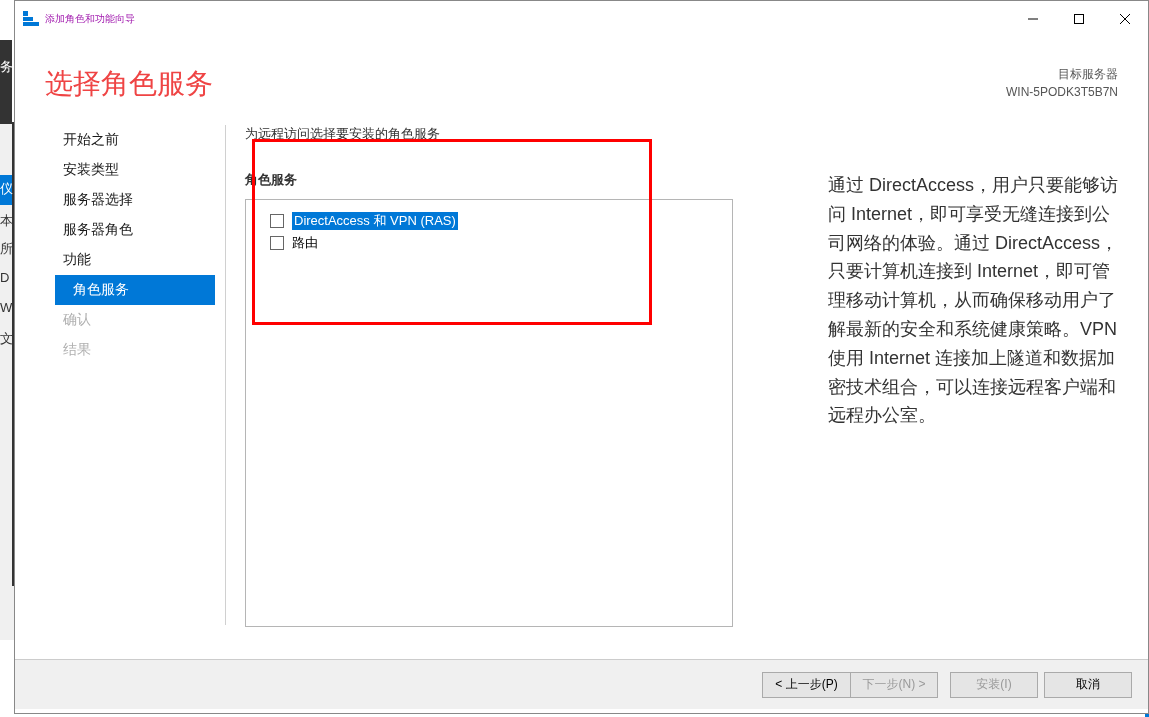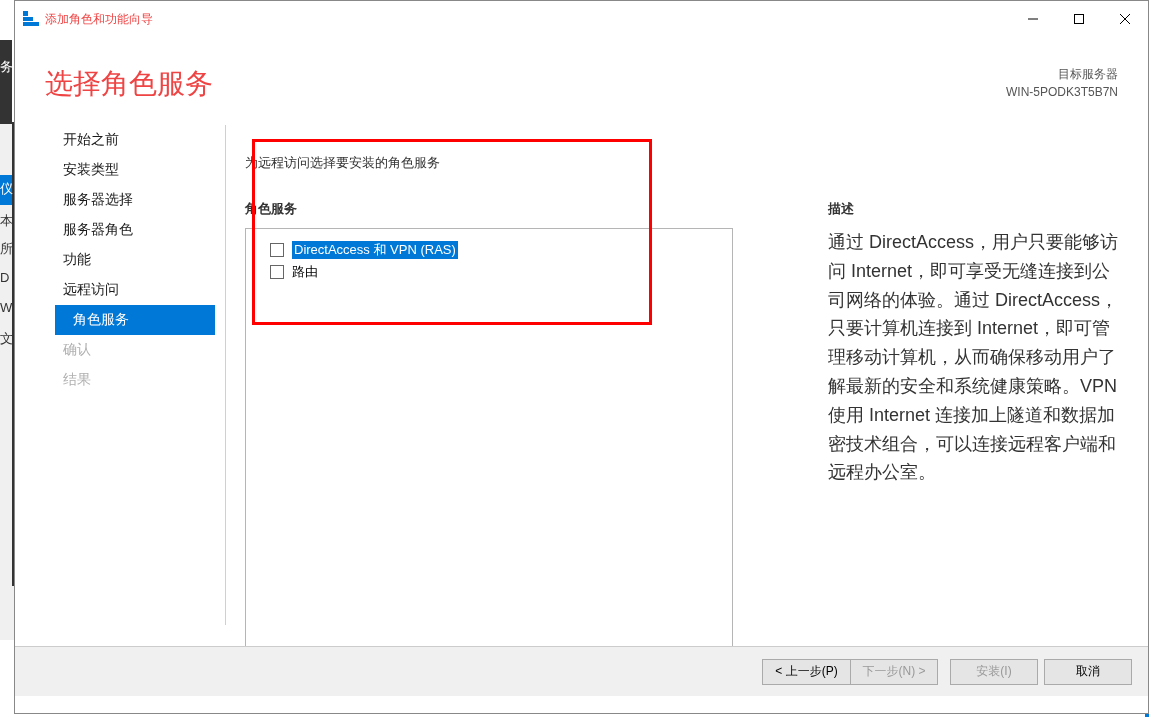--- a/index.html
+++ b/index.html
@@ -15,55 +15,55 @@
     .right-bar { position: absolute; right: 0; top: 0; width: 4px; height: 717px; background: #0078d7; }
 
     .window { position: absolute; left: 14px; top: 0; width: 1135px; height: 714px; background: #fff; border: 1px solid #888; }
     .titlebar { height: 36px; display: flex; align-items: center; justify-content: space-between; padding: 0 0 0 8px; }
     .titlebar-left { display: flex; align-items: center; gap: 6px; }
     .app-icon { width: 16px; height: 16px; display: flex; flex-direction: column; gap: 1px; }
     .app-icon .bar { background: #0078d7; }
     .app-icon .bar1 { width: 5px; height: 5px; }
     .app-icon .bar2 { width: 10px; height: 4px; }
     .app-icon .bar3 { width: 16px; height: 4px; }
-    .titlebar-title { font-size: 12px; color: #ef4444; }
+    .titlebar-title { font-size: 10px; color: #a21caf; }
     .titlebar-buttons { display: flex; }
     .titlebar-btn { width: 46px; height: 30px; display: flex; align-items: center; justify-content: center; cursor: pointer; }
     .win-icon { width: 10px; height: 10px; stroke: #000; fill: none; stroke-width: 1; }
     
     .header-area { padding: 28px 30px 14px 30px; display: flex; justify-content: space-between; align-items: flex-start; }
     .page-title { font-size: 28px; color: #ef4444; font-weight: 300; }
     .target-info { text-align: right; font-size: 12px; color: #555; line-height: 1.5; }
     
     .body-area { display: flex; height: 522px; }
     
     .nav-column { width: 210px; padding-left: 44px; padding-top: 8px; }
     .nav-item { font-size: 14px; color: #1a1a1a; padding: 6px 4px; cursor: pointer; }
     .nav-item.selected { background: #0078d7; color: #fff; padding-left: 14px; margin-left: -4px; margin-right: 10px; }
     .nav-item.indented { padding-left: 18px; }
     .nav-item.disabled { color: #b0b0b0; cursor: default; }
     
     .content-column { flex: 1; padding: 8px 20px 8px 20px; position: relative; }
     .divider-line { position: absolute; left: 0; top: 8px; width: 1px; height: 500px; background: #d0d0d0; }
-    .instruction { font-size: 13px; color: #333; margin-bottom: 28px; margin-top: 29px; }
+    .instruction { font-size: 13px; color: #333; margin-bottom: 28px; }
     .section-row { display: flex; gap: 30px; }
     .left-section { flex: 1; }
     .section-label { font-size: 13px; font-weight: bold; color: #333; margin-bottom: 10px; }
     .checklist-box { border: 1px solid #b5b5b5; width: 488px; height: 428px; padding: 10px 24px; }
     .check-row { display: flex; align-items: center; gap: 8px; padding: 2px 0; cursor: pointer; }
     .checkbox { width: 14px; height: 14px; border: 1px solid #666; background: #fff; flex-shrink: 0; }
     .check-label { font-size: 13px; color: #000; }
     .check-label.highlighted { background: #0078d7; color: #fff; padding: 0 2px; }
     
     .desc-section { width: 300px; }
     .desc-text { font-size: 18px; color: #333; line-height: 1.6; }
     
     .red-highlight { position: absolute; border: 3px solid #ff0000; pointer-events: none; }
 
-    .button-bar { position: absolute; left:0; right:0; bottom: 17px; height: 50px; border-top: 1px solid #ccc; display: flex; justify-content: flex-end; align-items: center; padding-right: 16px; gap: 6px; background: #f0f0f0; }
+    .button-bar { position: absolute; left:0; right:0; bottom: 4px; height: 50px; border-top: 1px solid #ccc; display: flex; justify-content: flex-end; align-items: center; padding-right: 16px; gap: 6px; background: #f0f0f0; }
     .btn { min-width: 88px; height: 26px; border: 1px solid #aaa; background: #e5e5e5; font-size: 12px; color: #000; cursor: pointer; display: flex; align-items: center; justify-content: center; }
     .btn.disabled { color: #999; cursor: default; background: #e5e5e5; }
     .btn-pair { display: flex; }
     .btn-pair .btn:first-child { border-right: none; }
   </style>
 </head>
 <body>
 
 <div class="obscured-stuff">
   <div class="dark-band"></div>
@@ -120,21 +120,20 @@
     </div>
   </div>
 
   <div class="body-area">
     <div class="nav-column">
       <div class="nav-item">开始之前</div>
       <div class="nav-item">安装类型</div>
       <div class="nav-item">服务器选择</div>
       <div class="nav-item">服务器角色</div>
       <div class="nav-item">功能</div>
-      <div class="nav-item">远程访问</div>
       <div class="nav-item indented selected">角色服务</div>
       <div class="nav-item disabled">确认</div>
       <div class="nav-item disabled">结果</div>
     </div>
 
     <div class="content-column">
       <div class="divider-line"></div>
       <div class="instruction">为远程访问选择要安装的角色服务</div>
       <div class="section-row">
         <div class="left-section">
@@ -144,21 +143,20 @@
               <div class="checkbox"></div>
               <span class="check-label highlighted">DirectAccess 和 VPN (RAS)</span>
             </div>
             <div class="check-row">
               <div class="checkbox"></div>
               <span class="check-label">路由</span>
             </div>
           </div>
         </div>
         <div class="desc-section">
-          <div class="section-label">描述</div>
           <div class="desc-text">通过 DirectAccess，用户只要能够访问 Internet，即可享受无缝连接到公司网络的体验。通过 DirectAccess，只要计算机连接到 Internet，即可管理移动计算机，从而确保移动用户了解最新的安全和系统健康策略。VPN 使用 Internet 连接加上隧道和数据加密技术组合，可以连接远程客户端和远程办公室。</div>
         </div>
       </div>
     </div>
   </div>
 
   <div class="red-highlight" style="left:237px; top:138px; width:400px; height:186px;"></div>
 
   <div class="button-bar">
     <div class="btn-pair">

